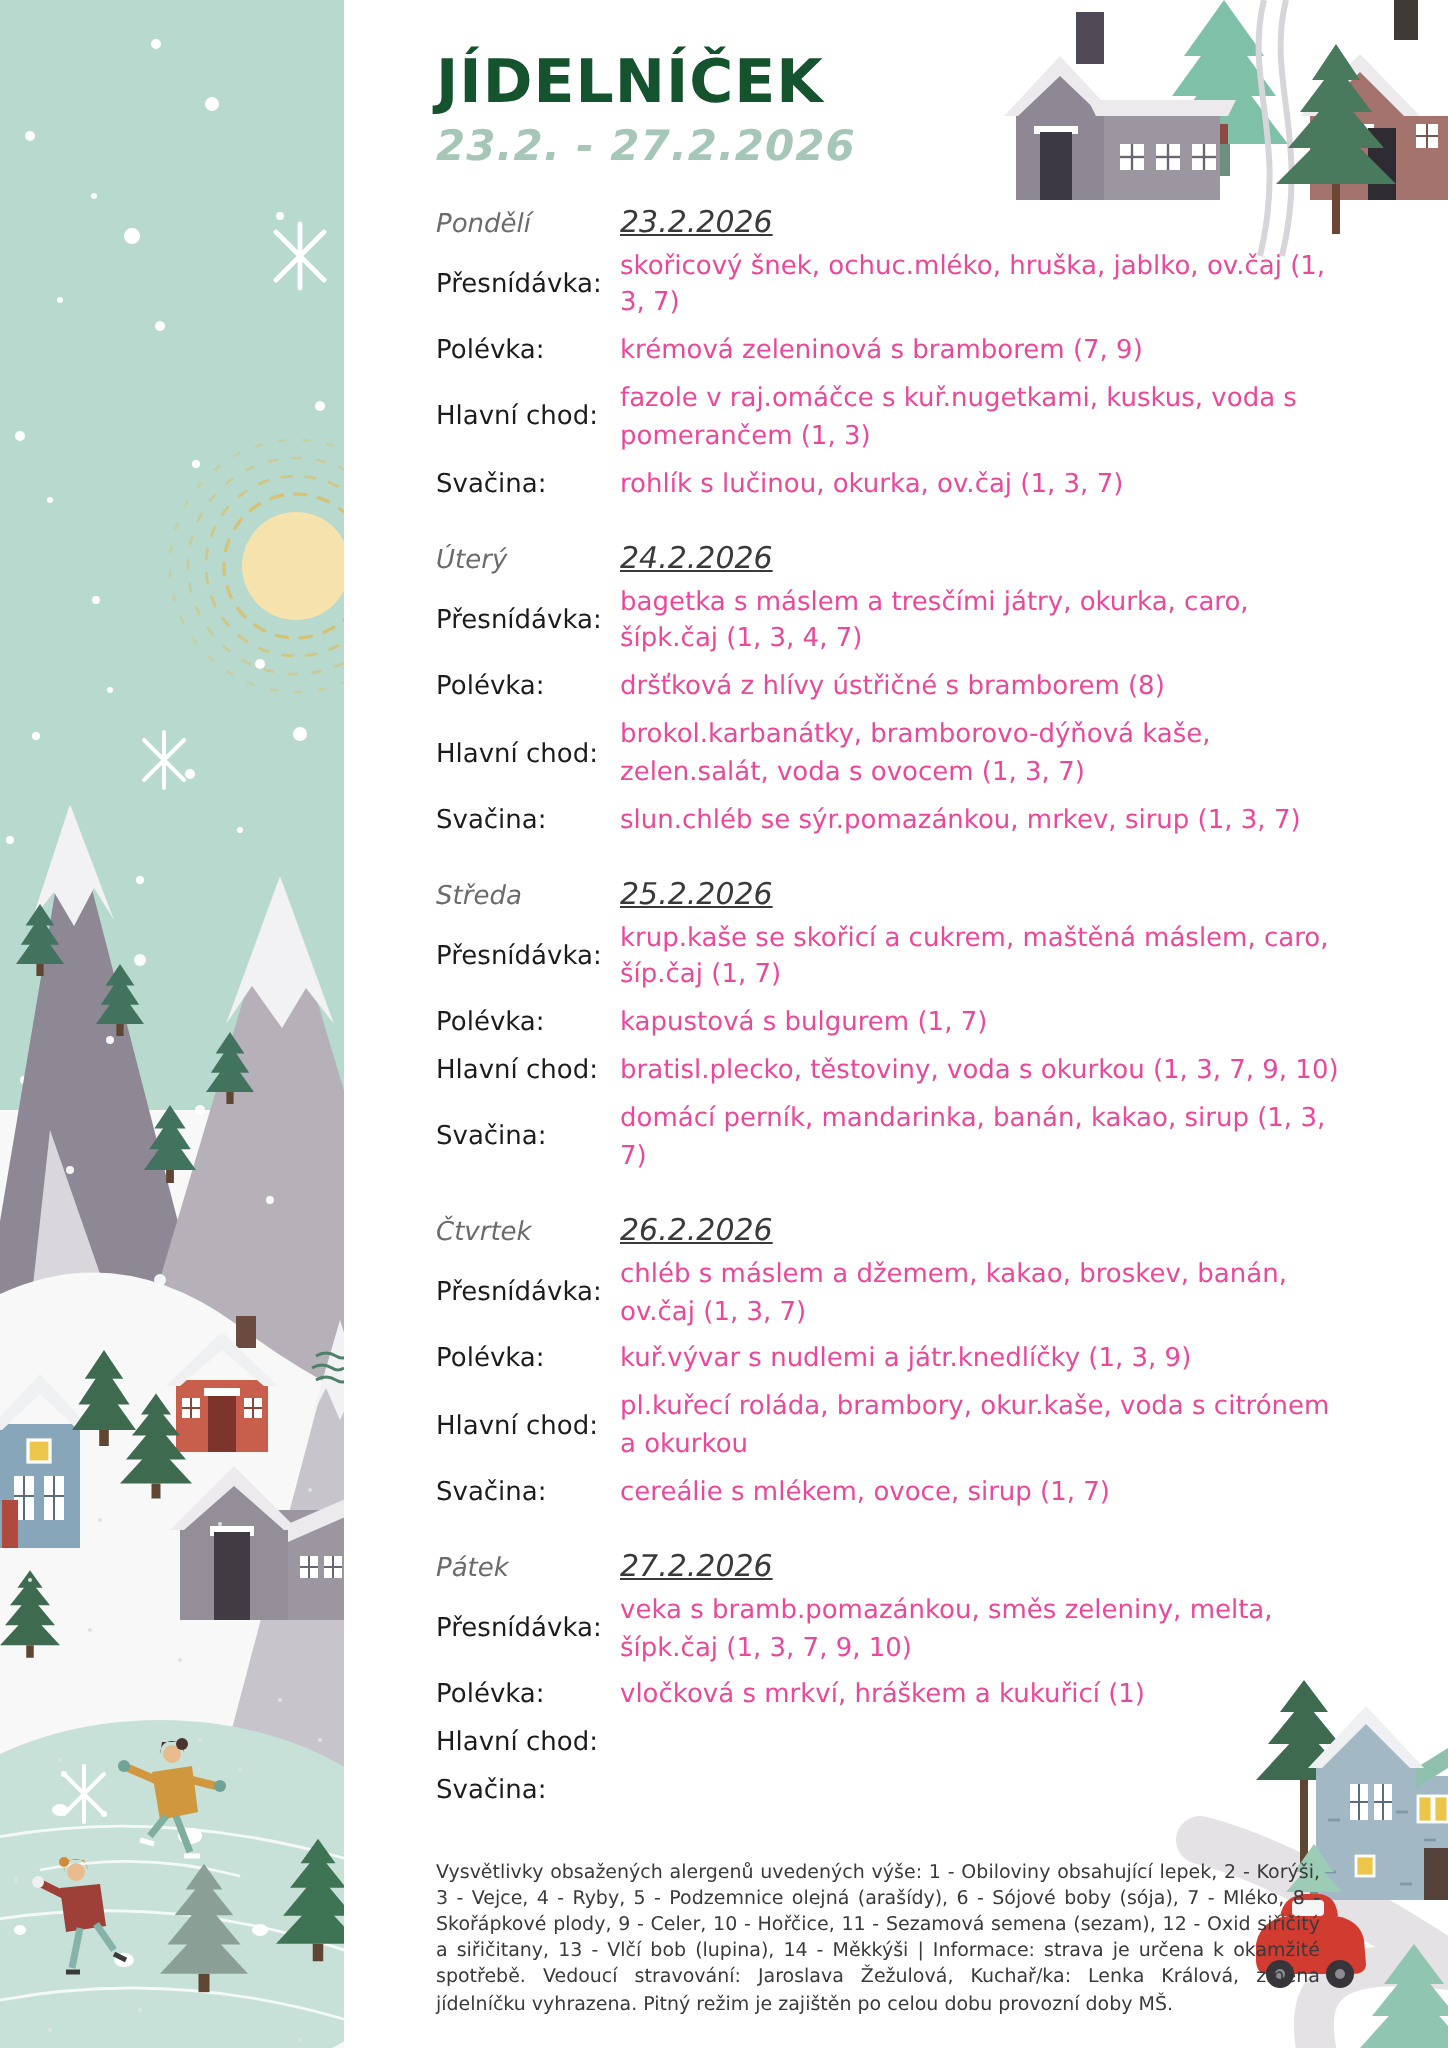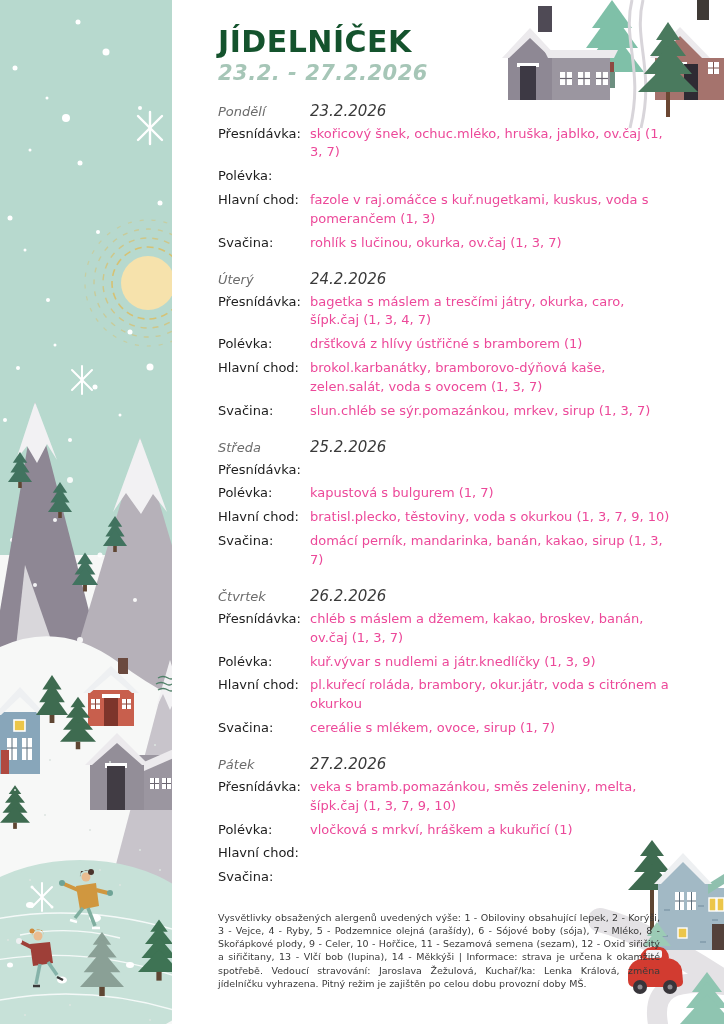--- a/index.html
+++ b/index.html
@@ -27,22 +27,22 @@
   .subtitle{
     font-size:21px;font-weight:bold;color:#a6c6b7;letter-spacing:.5px;
     margin:3px 0 0 0;
     font-style:italic;
   }
   .day{margin-top:17px;}
   .day-header{display:flex;align-items:baseline;}
   .day-name{
     flex:0 0 92px;font-style:italic;font-size:13px;color:#6b6b6b;
   }
-  .day-date{font-style:italic;font-size:15px;color:#3a3a3a;}
-  .meal-row{display:flex;margin-top:5px;}
+  .day-date{font-style:italic;font-size:15px;color:#3a3a3a;text-decoration:underline;}
+  .meal-row{display:flex;margin-top:5px;align-items:center;}
   .meal-label{flex:0 0 92px;font-size:13px;color:#1c1c1c;line-height:1.45;}
   .meal-value{flex:1;font-size:13px;color:#ec4899;line-height:1.45;}
   .footnote{
     margin-top:24px;width:442px;
     font-size:9.5px;line-height:1.38;color:#3a3a3a;text-align:justify;
   }
 </style>
 </head>
 <body>
 
@@ -422,20 +422,21 @@
       <div class="day-header">
         <span class="day-name">Pondělí</span>
         <span class="day-date">23.2.2026</span>
       </div>
       <div class="meal-row">
           <span class="meal-label">Přesnídávka:</span>
           <span class="meal-value">skořicový šnek, ochuc.mléko, hruška, jablko, ov.čaj (1, 3, 7)</span>
         </div>
       <div class="meal-row">
           <span class="meal-label">Polévka:</span>
+          <span class="meal-value">krémová zeleninová s bramborem (7, 9)</span>
         </div>
       <div class="meal-row">
           <span class="meal-label">Hlavní chod:</span>
           <span class="meal-value">fazole v raj.omáčce s kuř.nugetkami, kuskus, voda s pomerančem (1, 3)</span>
         </div>
       <div class="meal-row">
           <span class="meal-label">Svačina:</span>
           <span class="meal-value">rohlík s lučinou, okurka, ov.čaj (1, 3, 7)</span>
         </div>
     </section>
@@ -444,39 +445,40 @@
       <div class="day-header">
         <span class="day-name">Úterý</span>
         <span class="day-date">24.2.2026</span>
       </div>
       <div class="meal-row">
           <span class="meal-label">Přesnídávka:</span>
           <span class="meal-value">bagetka s máslem a tresčími játry, okurka, caro, šípk.čaj (1, 3, 4, 7)</span>
         </div>
       <div class="meal-row">
           <span class="meal-label">Polévka:</span>
-          <span class="meal-value">dršťková z hlívy ústřičné s bramborem (1)</span>
+          <span class="meal-value">dršťková z hlívy ústřičné s bramborem (8)</span>
         </div>
       <div class="meal-row">
           <span class="meal-label">Hlavní chod:</span>
           <span class="meal-value">brokol.karbanátky, bramborovo-dýňová kaše, zelen.salát, voda s ovocem (1, 3, 7)</span>
         </div>
       <div class="meal-row">
           <span class="meal-label">Svačina:</span>
           <span class="meal-value">slun.chléb se sýr.pomazánkou, mrkev, sirup (1, 3, 7)</span>
         </div>
     </section>
 
     <section class="day">
       <div class="day-header">
         <span class="day-name">Středa</span>
         <span class="day-date">25.2.2026</span>
       </div>
       <div class="meal-row">
           <span class="meal-label">Přesnídávka:</span>
+          <span class="meal-value">krup.kaše se skořicí a cukrem, maštěná máslem, caro, šíp.čaj (1, 7)</span>
         </div>
       <div class="meal-row">
           <span class="meal-label">Polévka:</span>
           <span class="meal-value">kapustová s bulgurem (1, 7)</span>
         </div>
       <div class="meal-row">
           <span class="meal-label">Hlavní chod:</span>
           <span class="meal-value">bratisl.plecko, těstoviny, voda s okurkou (1, 3, 7, 9, 10)</span>
         </div>
       <div class="meal-row">
@@ -493,21 +495,21 @@
       <div class="meal-row">
           <span class="meal-label">Přesnídávka:</span>
           <span class="meal-value">chléb s máslem a džemem, kakao, broskev, banán, ov.čaj (1, 3, 7)</span>
         </div>
       <div class="meal-row">
           <span class="meal-label">Polévka:</span>
           <span class="meal-value">kuř.vývar s nudlemi a játr.knedlíčky (1, 3, 9)</span>
         </div>
       <div class="meal-row">
           <span class="meal-label">Hlavní chod:</span>
-          <span class="meal-value">pl.kuřecí roláda, brambory, okur.játr, voda s citrónem a okurkou</span>
+          <span class="meal-value">pl.kuřecí roláda, brambory, okur.kaše, voda s citrónem a okurkou</span>
         </div>
       <div class="meal-row">
           <span class="meal-label">Svačina:</span>
           <span class="meal-value">cereálie s mlékem, ovoce, sirup (1, 7)</span>
         </div>
     </section>
 
     <section class="day">
       <div class="day-header">
         <span class="day-name">Pátek</span>

